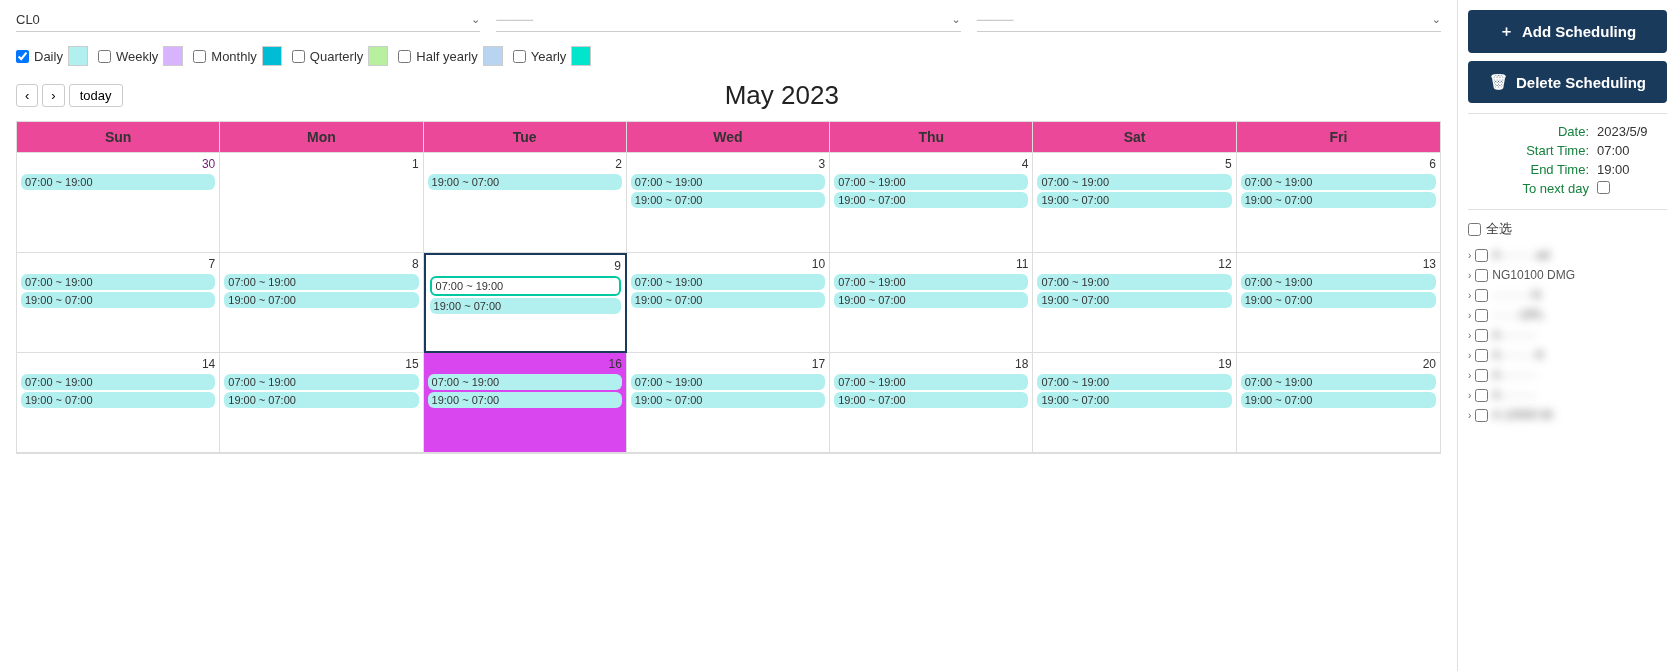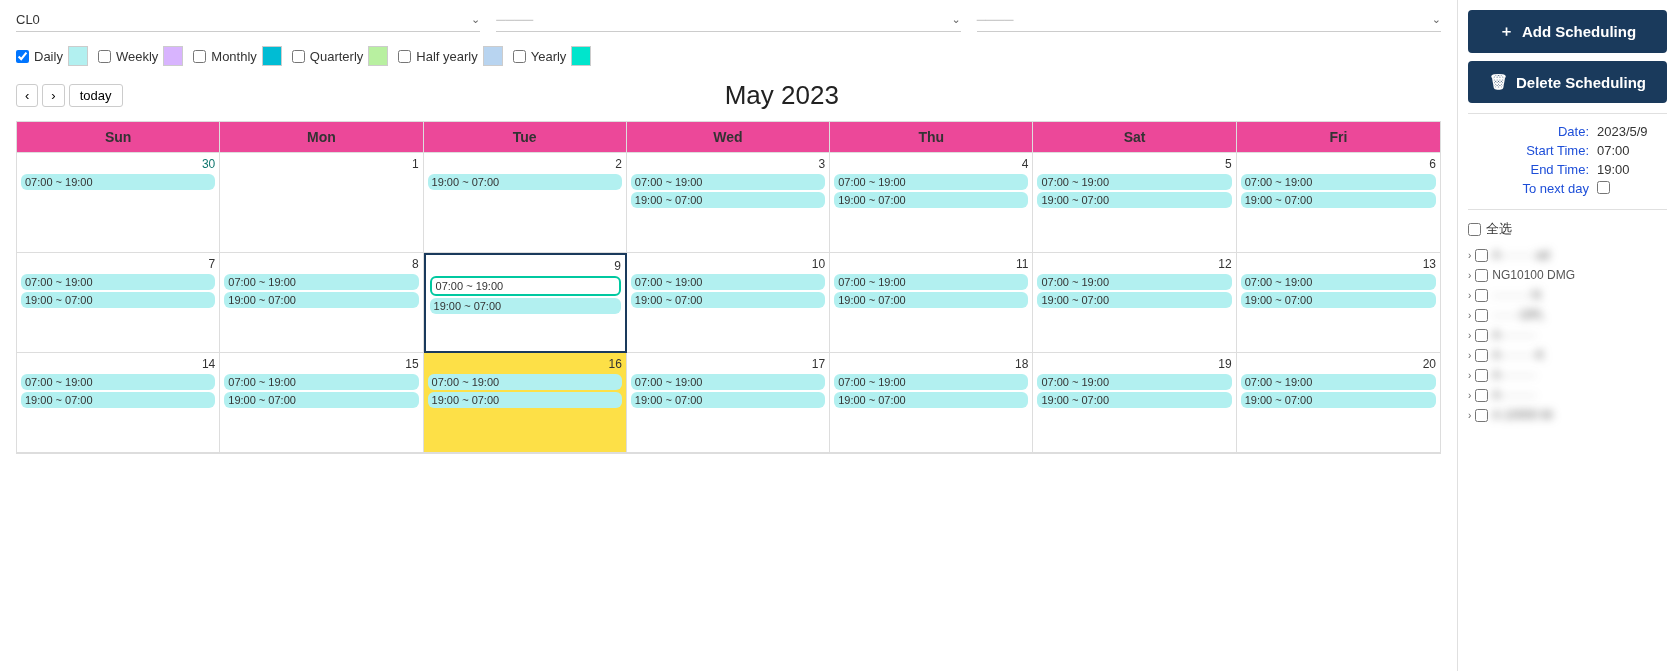--- a/index.html
+++ b/index.html
@@ -30,33 +30,33 @@
     .month-title { text-align: center; font-size: 26px; font-weight: 400; color: #222; flex: 1; }
 
     
     .calendar-wrapper { border: 1px solid #ddd; }
     .calendar-header { display: grid; grid-template-columns: repeat(7, 1fr); background: #ec4899; }
     .calendar-header-cell { text-align: center; padding: 7px 0; font-weight: bold; font-size: 14px; border-bottom: 1px solid #ddd; border-right: 1px solid #ddd; }
     .calendar-header-cell:last-child { border-right: none; }
     .calendar-body { display: grid; grid-template-columns: repeat(7, 1fr); }
     .calendar-cell { border-right: 1px solid #ddd; border-bottom: 1px solid #ddd; min-height: 100px; padding: 4px; vertical-align: top; position: relative; background: #fff; }
     .calendar-cell:nth-child(7n) { border-right: none; }
-    .calendar-cell.other-month .day-num { color: #0f766e; }
-    .calendar-cell.highlight-yellow { background: #fde047; }
+    .calendar-cell.other-month .day-num { color: #701a75; }
+    .calendar-cell.highlight-yellow { background: #d946ef; }
     .day-num { text-align: right; font-size: 12px; color: #333; margin-bottom: 3px; }
     .event { font-size: 11px; padding: 2px 4px; margin-bottom: 2px; border-radius: 6px; color: #333; }
     .event-cyan { background: #b2f0f0; }
 
     
     .sidebar-btn { display: flex; align-items: center; justify-content: center; gap: 8px; width: 100%; padding: 12px; font-size: 15px; font-weight: bold; color: #fff; border: none; cursor: pointer; border-radius: 4px; margin-bottom: 8px; }
     .btn-add { background: #1a3a5c; }
     .btn-delete { background: #1a3a5c; }
     .sidebar-info { margin-bottom: 12px; }
     .info-row { display: flex; justify-content: flex-end; gap: 8px; margin-bottom: 4px; font-size: 13px; }
-    .info-label { color: #1d4ed8; text-align: right; }
+    .info-label { color: #15803d; text-align: right; }
     .info-value { color: #333; min-width: 70px; }
     .divider { border: none; border-top: 1px solid #e0e0e0; margin: 10px 0; }
     .device-list { display: flex; flex-direction: column; gap: 6px; }
     .device-item { display: flex; align-items: center; gap: 4px; font-size: 12px; }
     .device-item .chevron { font-size: 10px; color: #666; cursor: pointer; }
     .device-name { color: #555; }
     .blurred { filter: blur(4px); user-select: none; }
   </style>
 </head>
 <body>

